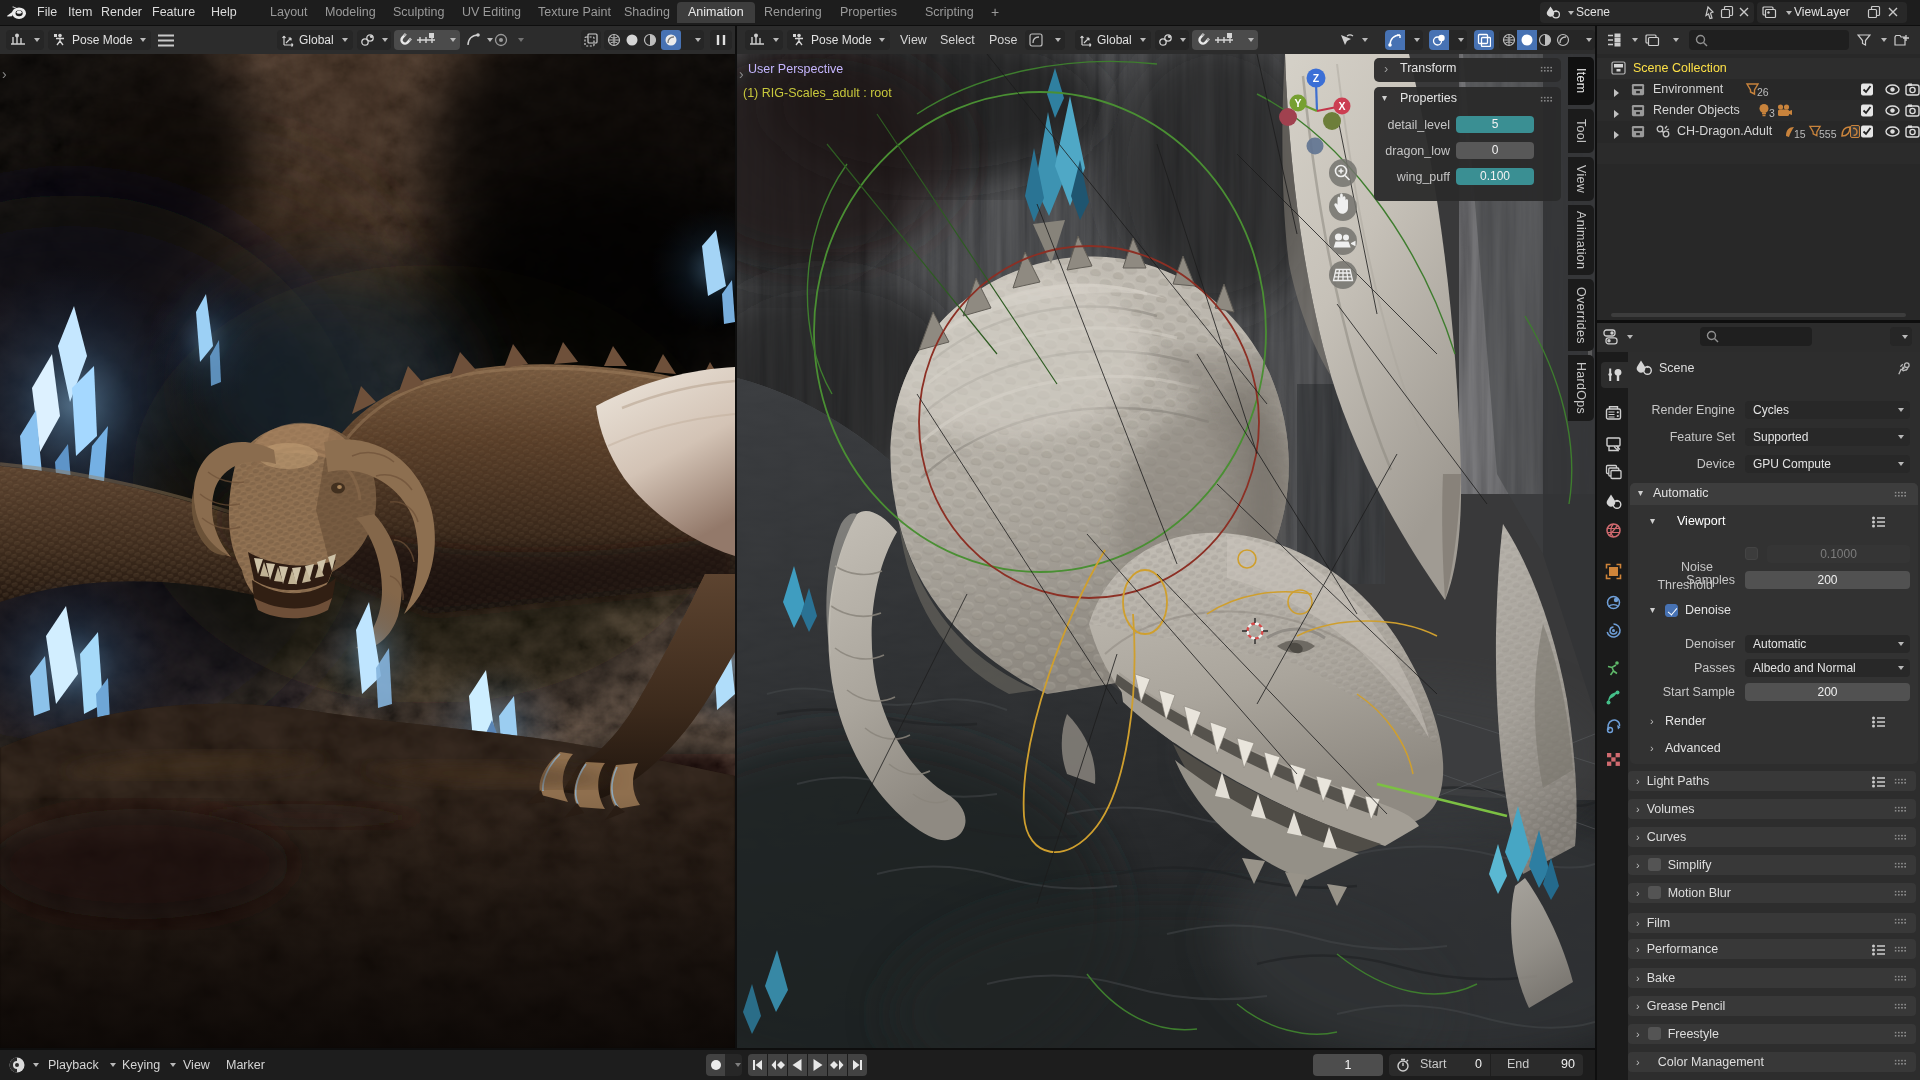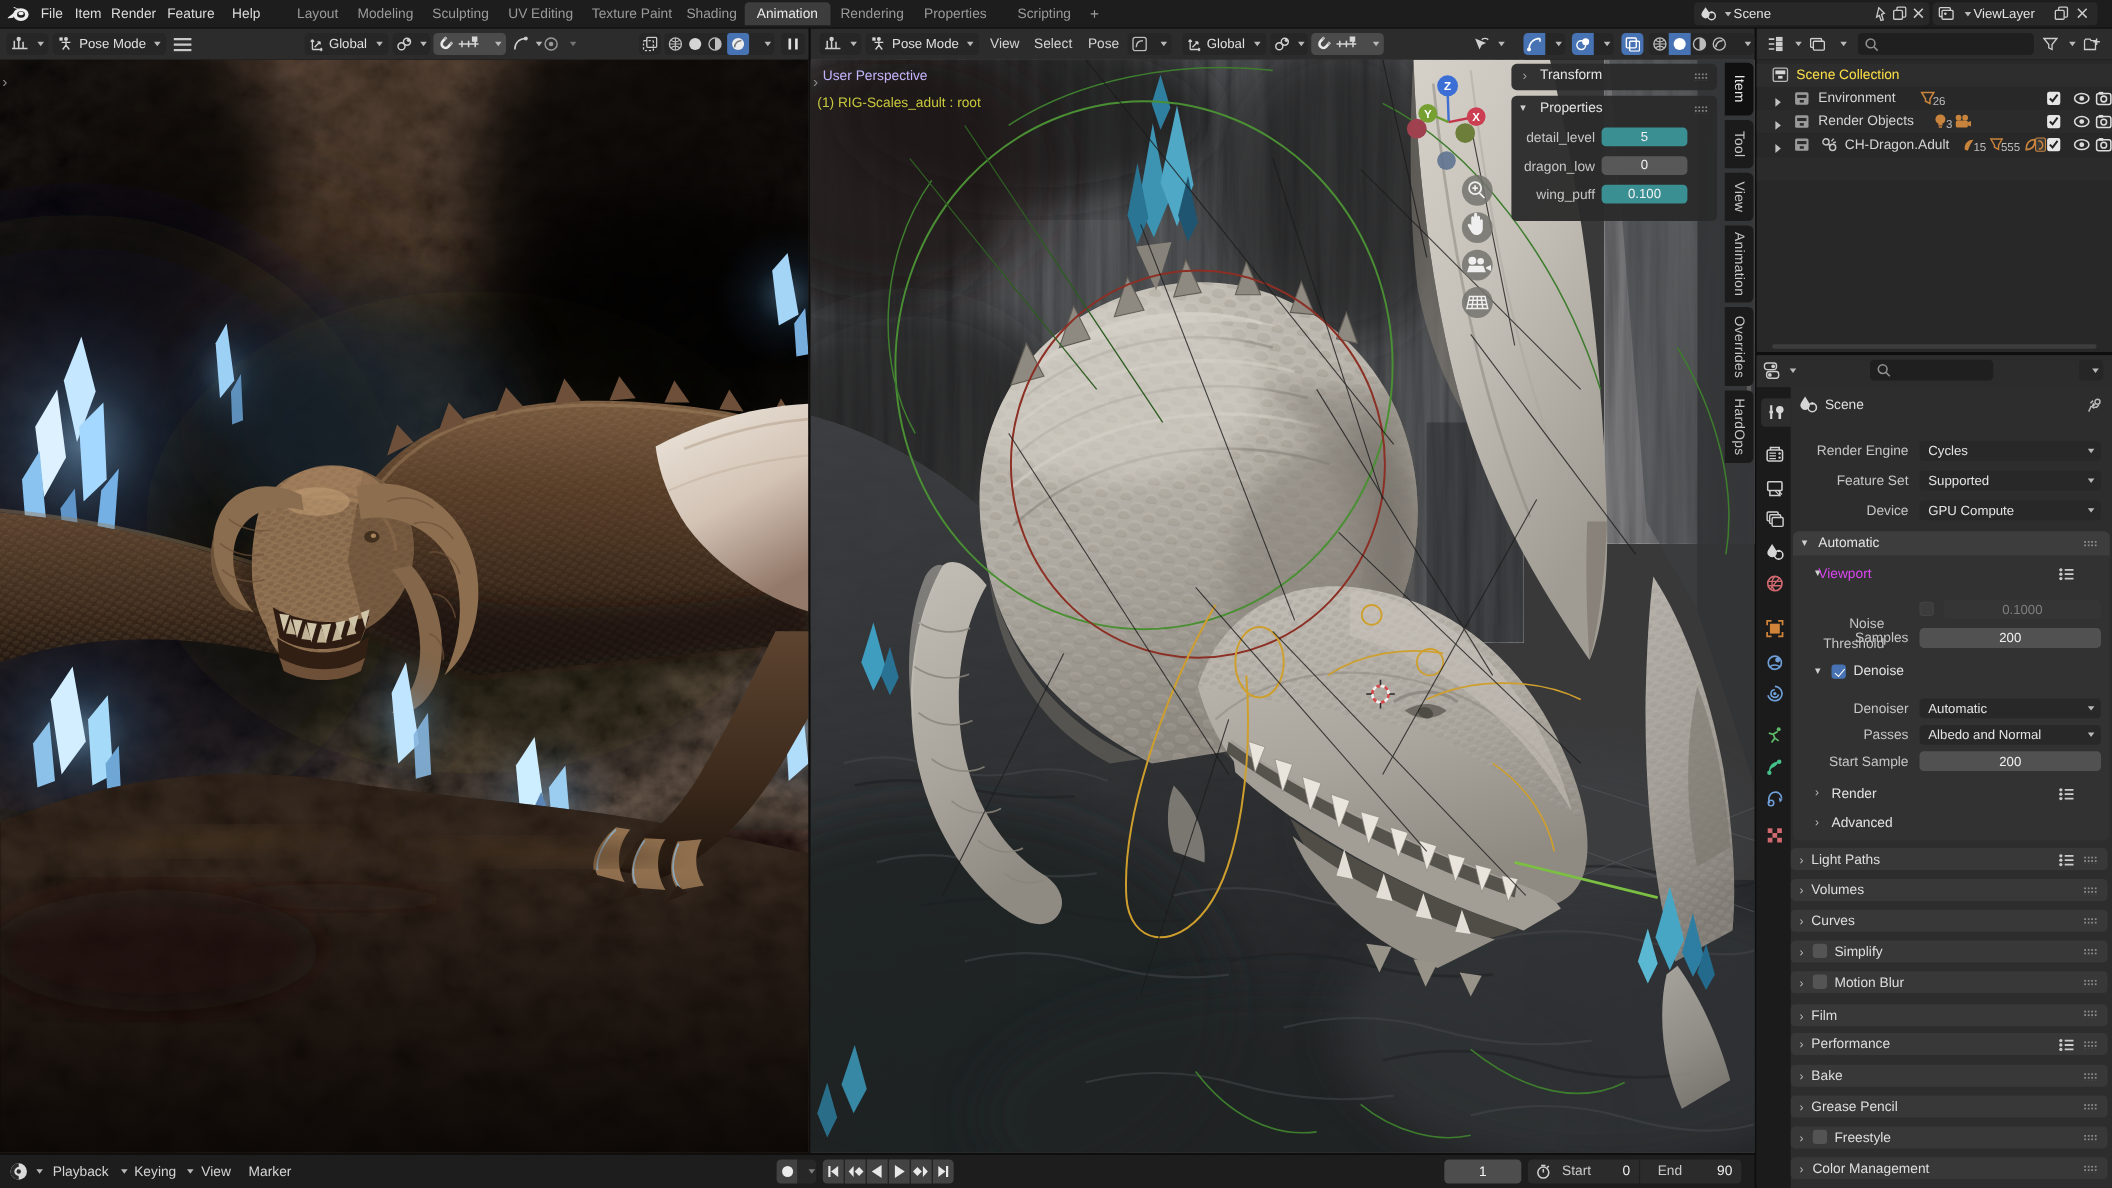--- a/index.html
+++ b/index.html
@@ -1122,21 +1122,21 @@
   <div class="dd" style="left:148px;top:105px;width:165px">Supported<span class="chev"></span></div>
   <div class="lbl" style="left:31px;top:132px;width:107px">Device</div>
   <div class="dd" style="left:148px;top:132px;width:165px">GPU Compute<span class="chev"></span></div>
 
   <div class="abs" style="left:33px;top:160px;width:288px;height:281px;background:#323232;border-radius:5px"></div>
   <div class="abs" style="left:33px;top:160px;width:288px;height:22px;background:#3d3d3d;border-radius:5px 5px 0 0"></div>
   <span class="abs" style="left:41px;top:164px;color:#cfcfcf;font-size:10px">▾</span>
   <span class="otext" style="left:56px;top:163px;color:#e2e2e2">Automatic</span>
   <div class="grip" style="left:297px;top:168px"></div>
   <span class="abs" style="left:53px;top:192px;color:#cfcfcf;font-size:10px">▾</span>
-  <span class="otext" style="left:56px;top:191px;color:#d946ef">Viewport</span>
+  <span class="otext" style="left:80px;top:191px;color:#ffffff">Viewport</span>
   <svg class="abs" style="left:274px;top:192px" width="16" height="14" viewBox="0 0 16 14">
         <circle cx="2.5" cy="3" r="1.5" fill="#cdcdcd"></circle>
         <circle cx="2.5" cy="7" r="1.5" fill="#cdcdcd"></circle>
         <circle cx="2.5" cy="11" r="1.5" fill="#cdcdcd"></circle>
         <path d="M6 3 L14 3 M6 7 L14 7 M6 11 L14 11" stroke="#cdcdcd" stroke-width="1.6"></path>
       </svg>
   <div class="lbl" style="left:31px;top:235px;width:85px">Noise Threshold</div>
   <div class="cb" style="left:148px;top:224px"></div>
   <div class="num" style="left:170px;top:222px;width:143px;background:#353535;color:#7d7d7d">0.1000</div>
   <div class="lbl" style="left:31px;top:248px;width:107px">Samples</div>
@@ -1186,21 +1186,21 @@
         <circle cx="2.5" cy="11" r="1.5" fill="#cdcdcd"></circle>
         <path d="M6 3 L14 3 M6 7 L14 7 M6 11 L14 11" stroke="#cdcdcd" stroke-width="1.6"></path>
       </svg>
   <div class="grip" style="left:297px;top:623px"></div>
   <div class="pph" style="top:645px;width:288px"><span style="margin-left:8px;font-size:11px;color:#bdbdbd">›</span><span style="margin-left:7px">Bake</span></div>
   <div class="grip" style="left:297px;top:652px"></div>
   <div class="pph" style="top:673px;width:288px"><span style="margin-left:8px;font-size:11px;color:#bdbdbd">›</span><span style="margin-left:7px">Grease Pencil</span></div>
   <div class="grip" style="left:297px;top:680px"></div>
   <div class="pph" style="top:701px;width:288px"><span style="margin-left:8px;font-size:11px;color:#bdbdbd">›</span><span style="display:inline-block;width:13px;height:13px;background:#545454;border-radius:3px;margin-left:8px;vertical-align:-2px"></span><span style="margin-left:7px">Freestyle</span></div>
   <div class="grip" style="left:297px;top:708px"></div>
-  <div class="pph" style="top:729px;width:288px"><span style="margin-left:8px;font-size:11px;color:#bdbdbd">›</span><span style="margin-left:8px">Color Management</span></div>
+  <div class="pph" style="top:729px;width:288px"><span style="margin-left:8px;font-size:11px;color:#bdbdbd">›</span><span style="margin-left:18px">Color Management</span></div>
   <div class="grip" style="left:297px;top:736px"></div>
 </div>
 
 <div id="timeline" class="abs">
   <svg class="abs" style="left:8px;top:6px" width="18" height="18" viewBox="0 0 18 18">
         <circle cx="9" cy="9" r="7.5" fill="#dadada"></circle>
         <path d="M9 1.5 A7.5 7.5 0 0 0 9 16.5 L9 13 A4 4 0 0 1 9 5 Z" fill="#2a2a2a"></path>
         <circle cx="9" cy="9" r="2" fill="#2a2a2a"></circle>
       </svg>
   <span class="chev" style="position:absolute;left:28px;top:13px"></span>

